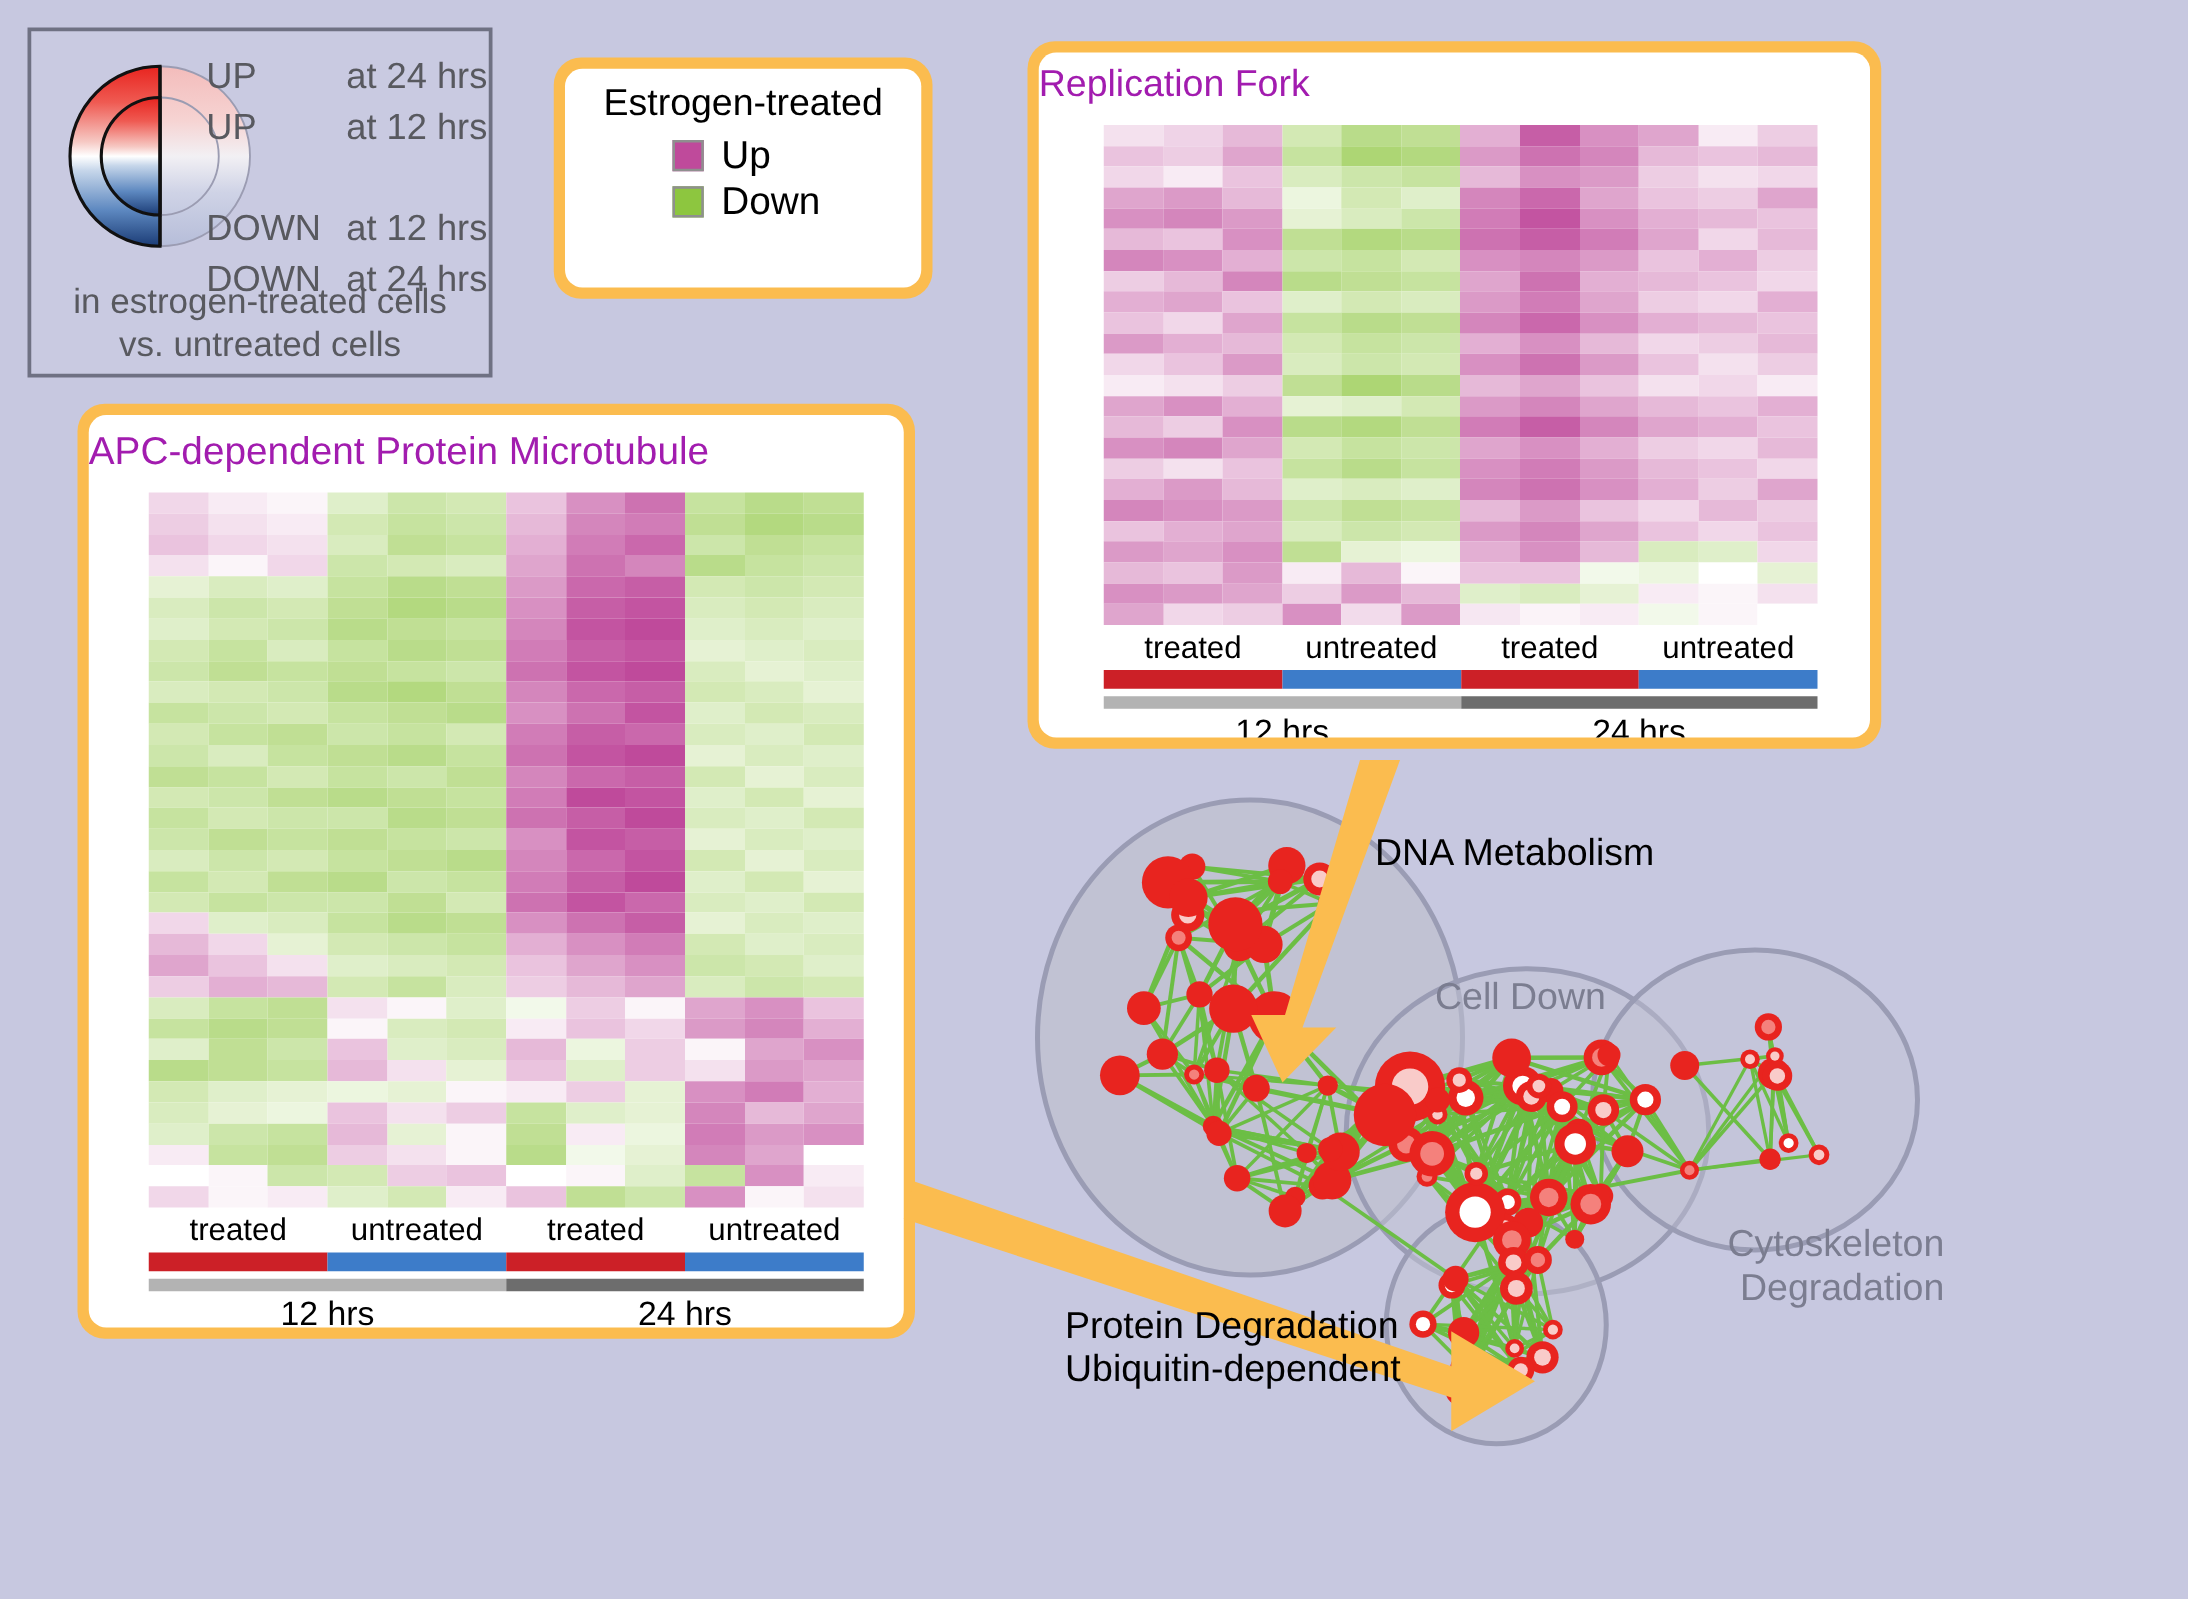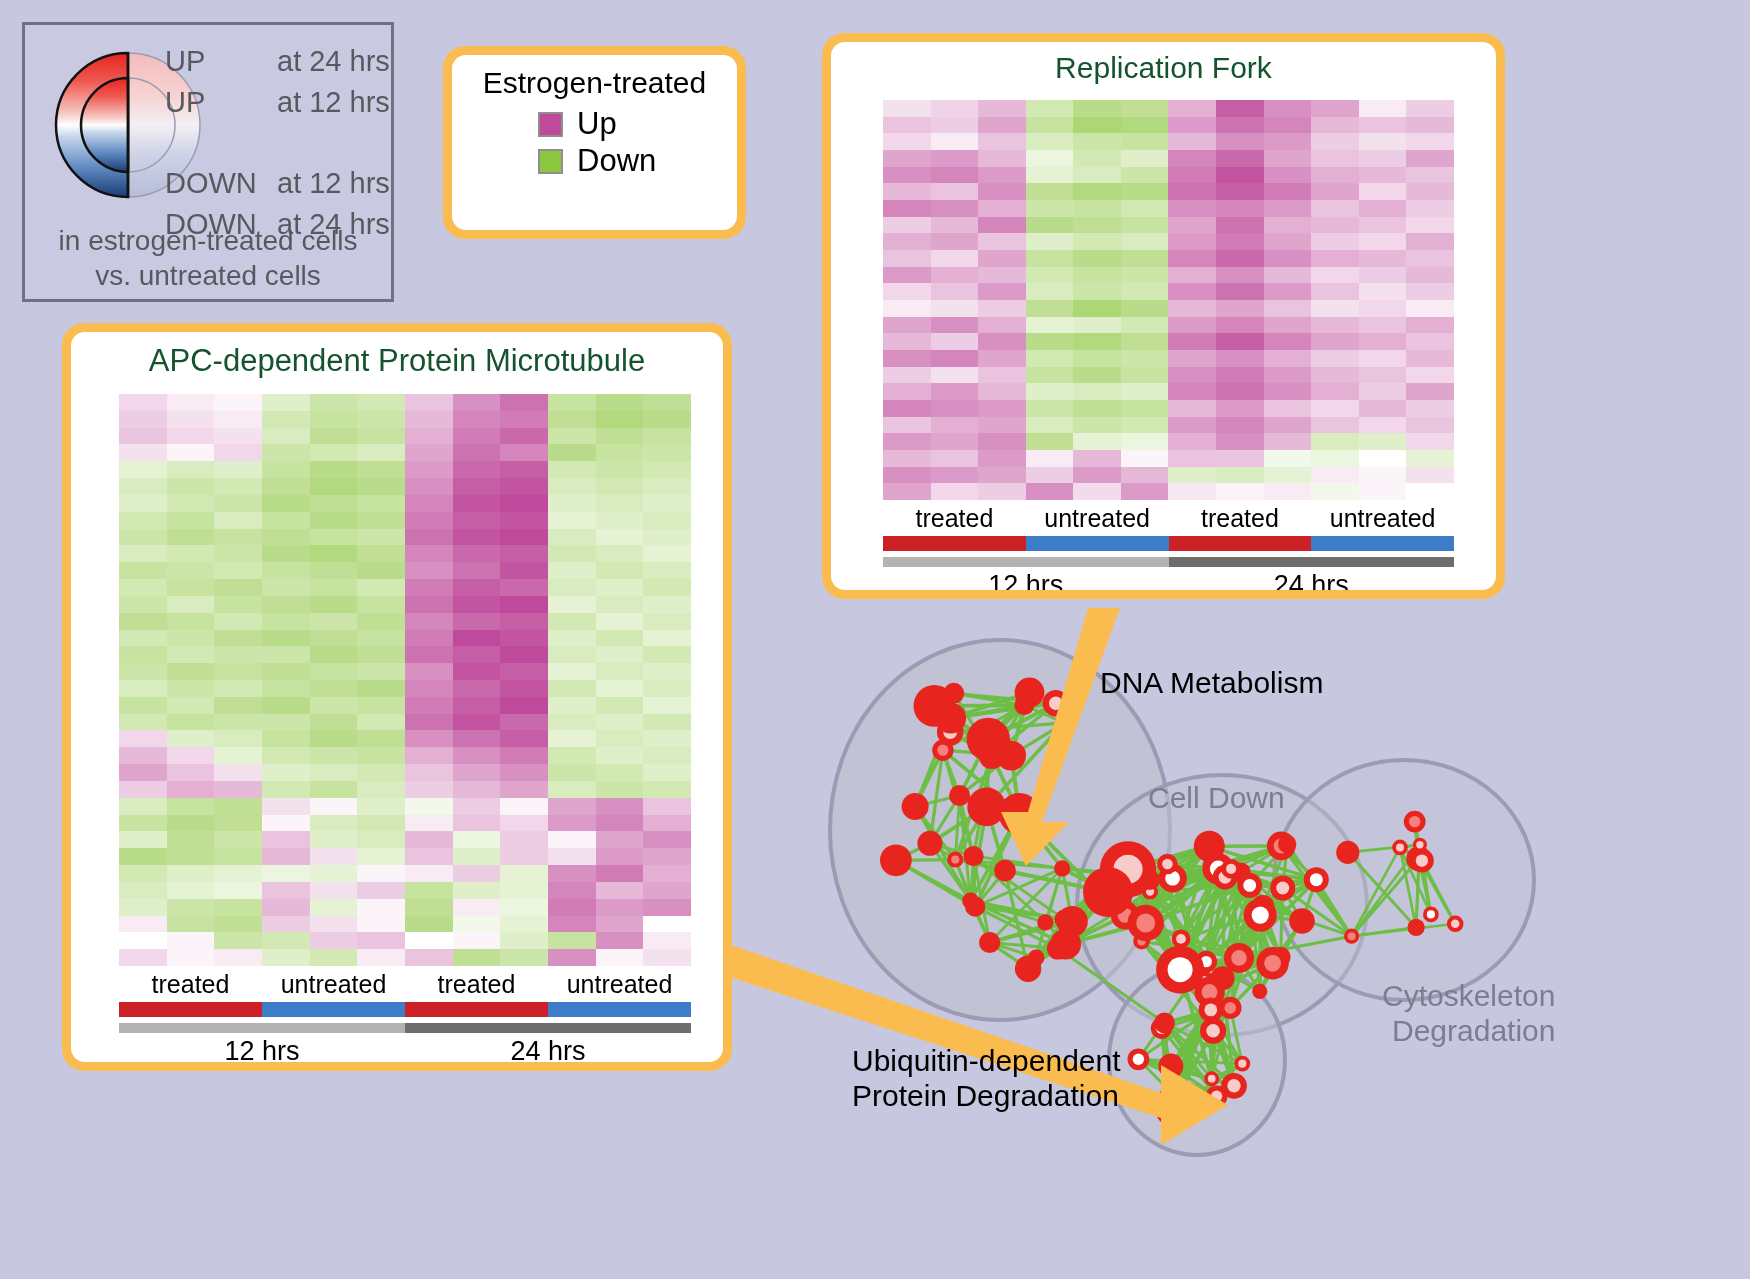--- a/index.html
+++ b/index.html
@@ -70,23 +70,22 @@
   .ud-items { margin-top: 6px; padding-left: 86px; }
   .ud-item { display: flex; align-items: center; gap: 14px; margin: 1px 0; }
   .swatch { width: 25px; height: 25px; border: 2px solid #8f8f8f; box-sizing: border-box; }
   .ud-label { font-size: 31px; color: #000; }
 
   
   #rf-card  { left: 822px; top: 33px;  width: 683px; height: 566px; }
   #apc-card { left: 62px;  top: 323px; width: 670px; height: 748px; }
 
   .panel-title {
-    text-align: center;
     font-size: 30px;
-    color: #14532d;
+    color: #a21caf;
     padding-top: 9px;
   }
   #apc-card .panel-title { font-size: 31px; padding-top: 11px; }
 
   .heatmap {
     display: grid;
     position: absolute;
   }
   .hm-cell { width: 100%; height: 100%; }
 
@@ -1679,15 +1678,15 @@
       <polygon points="1088,608 1120,608 1042,822 1069,822 1026,866 1001,812 1028,812"></polygon>
     </g>
     <g fill="#fbbc4f">
       <polygon points="731,945 1161,1093 1161,1065 1228,1105 1161,1145 1161,1118 723,975"></polygon>
     </g>
   </svg>
 
   <div class="cluster-label" id="lbl-dna">DNA Metabolism</div>
   <div class="cluster-label" id="lbl-cc">Cell Down</div>
   <div class="cluster-label" id="lbl-mt"><div>Cytoskeleton</div><div>Degradation</div></div>
-  <div class="cluster-label" id="lbl-ubiq"><div>Ubiquitin-dependent</div><div>Protein Degradation</div></div>
+  <div class="cluster-label" id="lbl-ubiq"><div>Protein Degradation</div><div>Ubiquitin-dependent</div></div>
 
 </div>
 
 </body></html>

